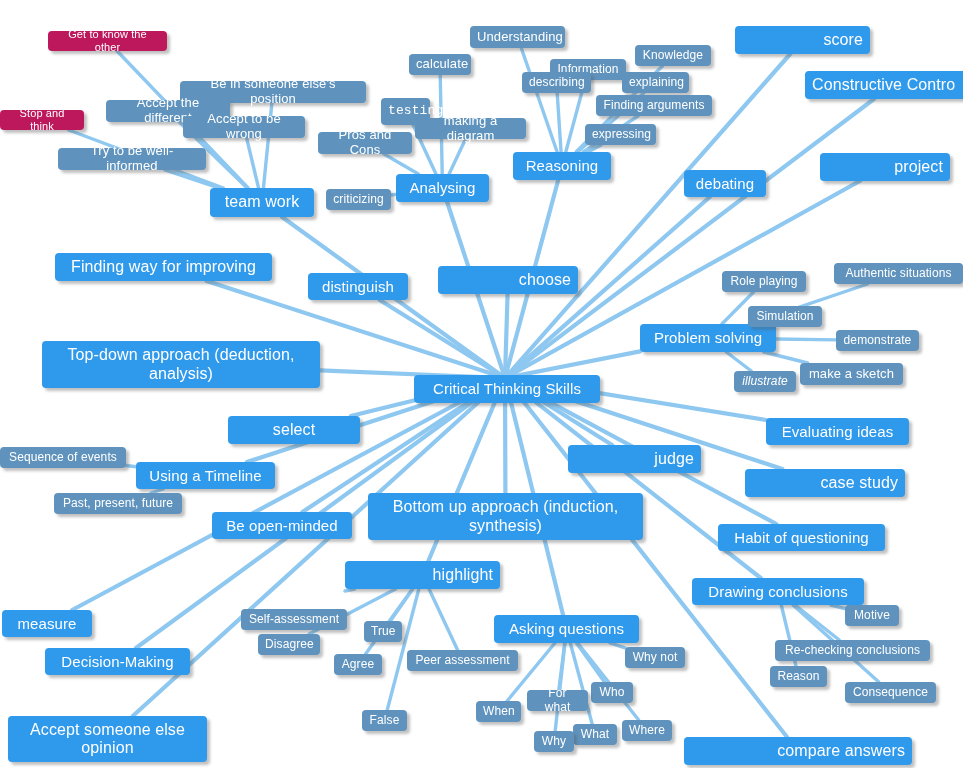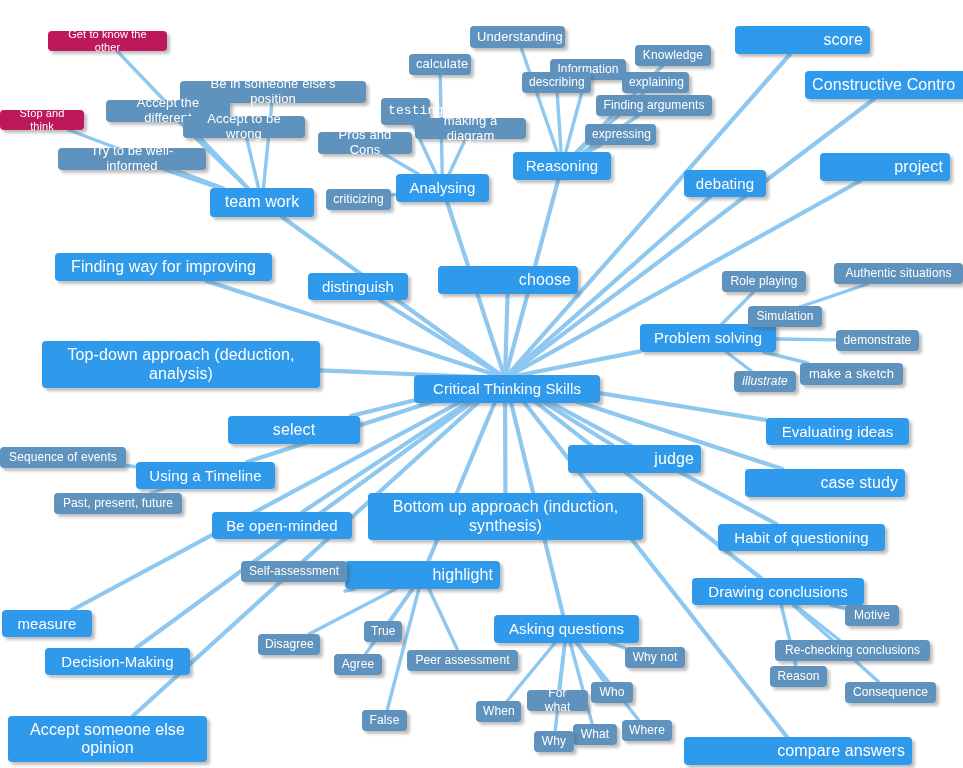--- a/index.html
+++ b/index.html
@@ -167,21 +167,21 @@
       <div class="node n-main a-right" style="left: 228px; top: 416px; width: 132px; height: 28px; font-size: 16px; text-align: center;"><span>select</span></div>
       <div class="node n-main a-center" style="left: 136px; top: 462px; width: 139px; height: 27px; font-size: 15px;"><span>Using a Timeline</span></div>
       <div class="node n-sub a-center" style="left: 0px; top: 447px; width: 126px; height: 21px; font-size: 12px;"><span>Sequence of events</span></div>
       <div class="node n-sub a-center" style="left: 54px; top: 493px; width: 128px; height: 21px; font-size: 12px;"><span>Past, present, future</span></div>
       <div class="node n-main a-center" style="left: 368px; top: 493px; width: 275px; height: 47px; font-size: 16px;"><span>Bottom up approach (induction, synthesis)</span></div>
       <div class="node n-main a-center" style="left: 212px; top: 512px; width: 140px; height: 27px; font-size: 15px;"><span>Be open-minded</span></div>
       <div class="node n-main a-center" style="left: 2px; top: 610px; width: 90px; height: 27px; font-size: 15px;"><span>measure</span></div>
       <div class="node n-main a-center" style="left: 45px; top: 648px; width: 145px; height: 27px; font-size: 15px;"><span>Decision-Making</span></div>
       <div class="node n-main a-center" style="left: 8px; top: 716px; width: 199px; height: 46px; font-size: 16px;"><span>Accept someone else opinion</span></div>
       <div class="node n-main a-right" style="left: 345px; top: 561px; width: 155px; height: 28px; font-size: 16px;"><span>highlight</span></div>
-      <div class="node n-sub a-center" style="left: 241px; top: 561px; width: 106px; height: 21px; font-size: 12px;"><span>Self-assessment</span></div>
+      <div class="node n-sub a-center" style="left: 241px; top: 609px; width: 106px; height: 21px; font-size: 12px;"><span>Self-assessment</span></div>
       <div class="node n-sub a-center" style="left: 258px; top: 634px; width: 62px; height: 21px; font-size: 12px;"><span>Disagree</span></div>
       <div class="node n-sub a-center" style="left: 334px; top: 654px; width: 48px; height: 21px; font-size: 12px;"><span>Agree</span></div>
       <div class="node n-sub a-center" style="left: 364px; top: 621px; width: 38px; height: 21px; font-size: 12px;"><span>True</span></div>
       <div class="node n-sub a-center" style="left: 362px; top: 710px; width: 45px; height: 21px; font-size: 12px;"><span>False</span></div>
       <div class="node n-sub a-center" style="left: 407px; top: 650px; width: 111px; height: 21px; font-size: 12px;"><span>Peer assessment</span></div>
       <div class="node n-main a-center" style="left: 494px; top: 615px; width: 145px; height: 28px; font-size: 15px;"><span>Asking questions</span></div>
       <div class="node n-sub a-center" style="left: 625px; top: 647px; width: 60px; height: 21px; font-size: 12px;"><span>Why not</span></div>
       <div class="node n-sub a-center" style="left: 591px; top: 682px; width: 42px; height: 21px; font-size: 12px;"><span>Who</span></div>
       <div class="node n-sub a-center" style="left: 527px; top: 690px; width: 61px; height: 21px; font-size: 12px;"><span>For what</span></div>
       <div class="node n-sub a-center" style="left: 476px; top: 701px; width: 45px; height: 21px; font-size: 12px;"><span>When</span></div>

